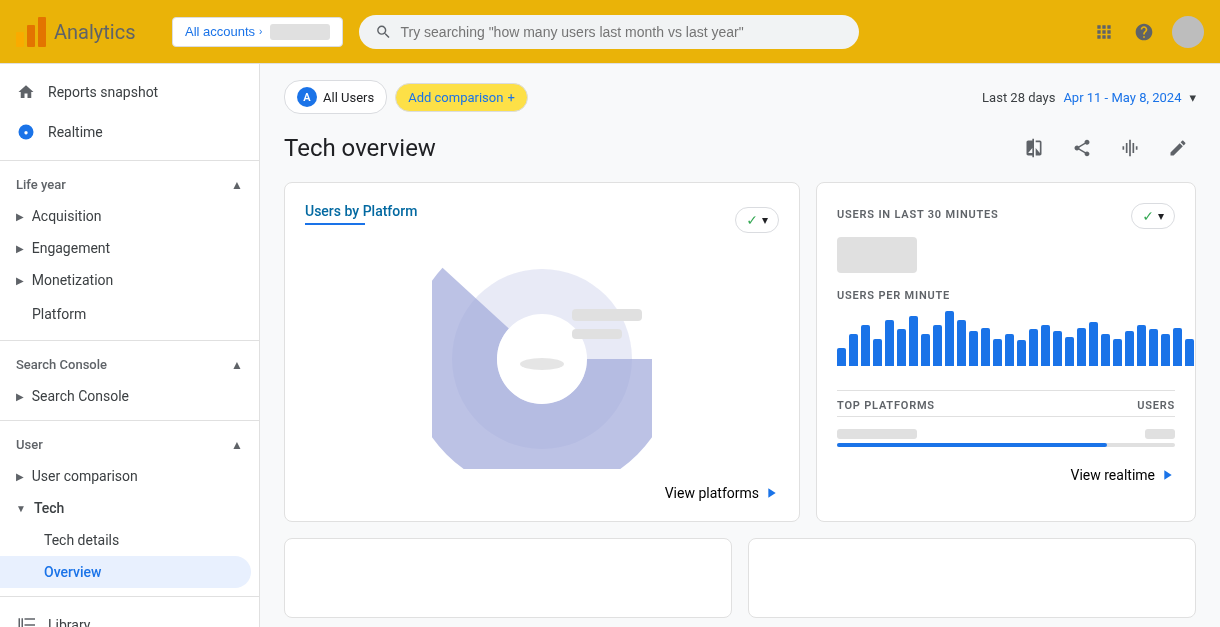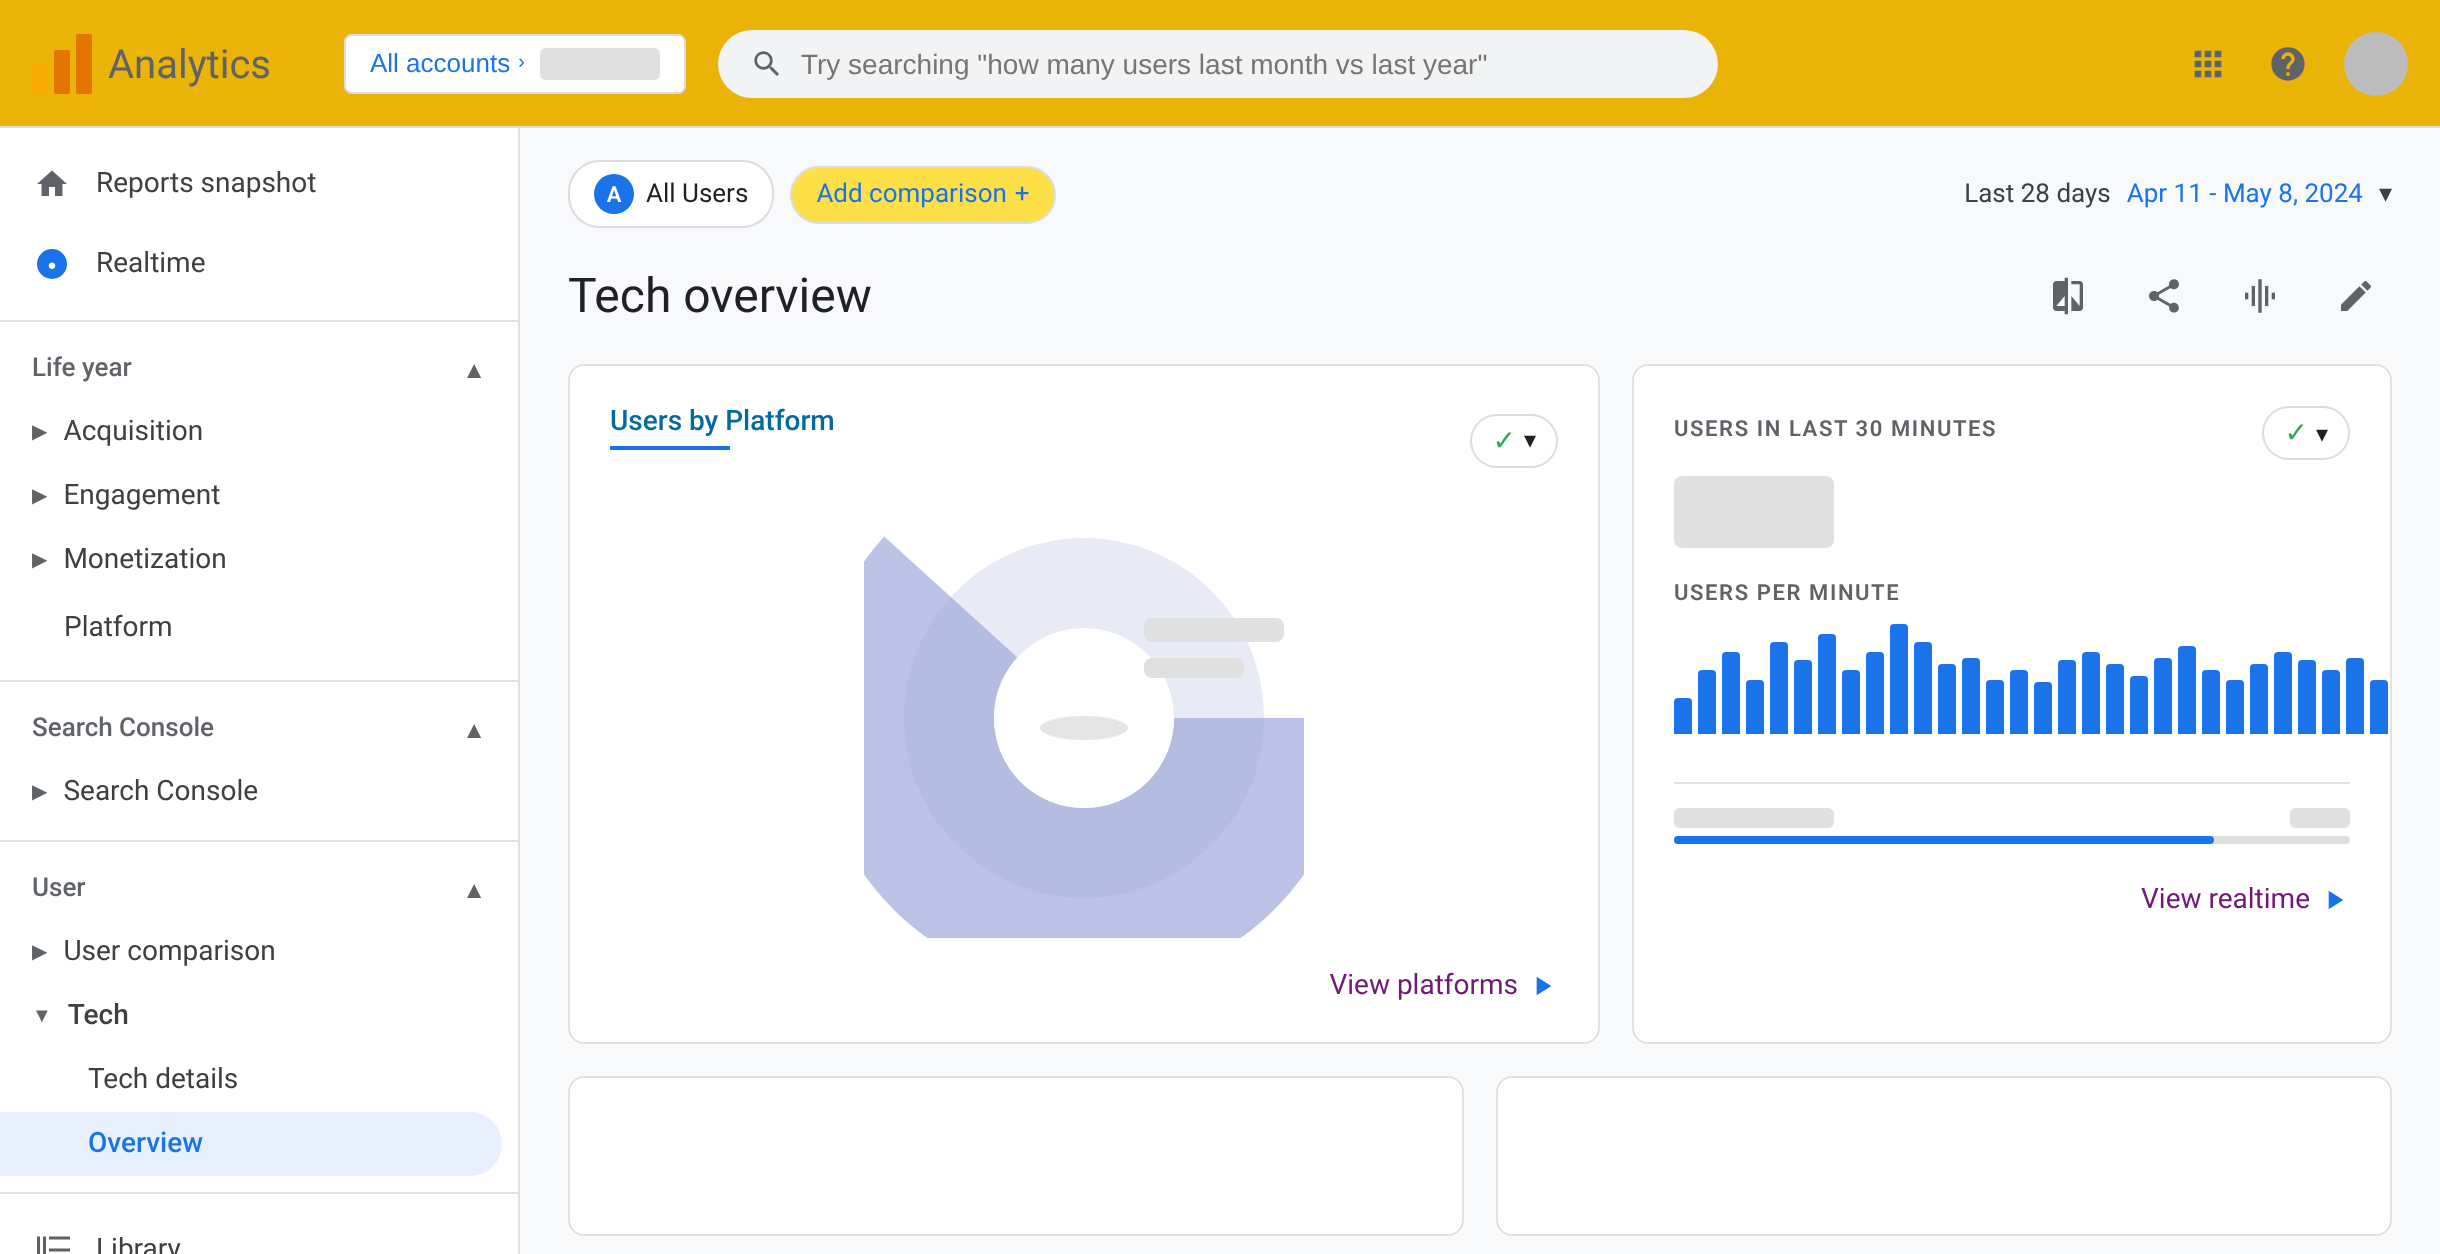--- a/index.html
+++ b/index.html
@@ -55,21 +55,21 @@
     .card-title { font-size: 14px; font-weight: 500; color: #0369a1; margin-bottom: 4px; display: flex; align-items: flex-start; gap: 4px; }
     .card-title-underline { width: 60px; height: 2px; background: #1a73e8; margin-bottom: 12px; }
     .card-header { display: flex; align-items: center; justify-content: space-between; margin-bottom: 8px; }
     .card-filter-btn { display: flex; align-items: center; gap: 4px; border: 1px solid #dadce0; border-radius: 16px; padding: 4px 10px; font-size: 12px; cursor: pointer; }
     .check-icon { color: #34a853; font-size: 14px; }
 
     
     .pie-container { flex: 1; display: flex; align-items: center; justify-content: center; position: relative; }
     .pie-chart { width: 220px; height: 220px; }
 
-    .view-link { display: flex; align-items: center; gap: 4px; color: #701a75; font-size: 14px; cursor: pointer; margin-top: auto; padding-top: 12px; align-self: flex-end; }
+    .view-link { display: flex; align-items: center; gap: 4px; color: #000000; font-size: 14px; cursor: pointer; margin-top: auto; padding-top: 12px; align-self: flex-end; }
 
     
     .right-card { max-width: 380px; }
     .stat-label { font-size: 11px; color: #5f6368; font-weight: 600; letter-spacing: 0.8px; text-transform: uppercase; margin-bottom: 4px; }
     .bar-chart-container { display: flex; align-items: flex-end; gap: 3px; height: 60px; margin-bottom: 16px; }
     .bar { background: #1a73e8; border-radius: 2px 2px 0 0; flex-shrink: 0; }
     .platform-table { width: 100%; }
     .platform-header { display: flex; justify-content: space-between; font-size: 11px; color: #5f6368; font-weight: 600; letter-spacing: 0.8px; text-transform: uppercase; padding-bottom: 4px; border-bottom: 1px solid #e0e0e0; margin-bottom: 8px; }
     .platform-row { display: flex; justify-content: space-between; align-items: center; padding: 4px 0; }
     .platform-bar-row { height: 4px; background: #e0e0e0; border-radius: 2px; margin-bottom: 8px; position: relative; }
@@ -347,20 +347,24 @@
             <div class="bar" style="height: 41.25px; width: 9px;"></div>
             <div class="bar" style="height: 36.6667px; width: 9px;"></div>
             <div class="bar" style="height: 32.0833px; width: 9px;"></div>
             <div class="bar" style="height: 38.5px; width: 9px;"></div>
             <div class="bar" style="height: 27.5px; width: 9px;"></div>
           </div>
 
         <hr style="border:none;border-top:1px solid #e0e0e0;margin:8px 0;">
 
         <div class="platform-table">
+          <div class="platform-header">
+            <span>TOP PLATFORMS</span>
+            <span>USERS</span>
+          </div>
 
           <div class="platform-row">
             <div style="width:80px;height:10px;background:#e0e0e0;border-radius:3px;"></div>
             <div style="width:30px;height:10px;background:#e0e0e0;border-radius:3px;"></div>
           </div>
           <div class="platform-bar-row">
             <div class="platform-bar-fill" style="width:80%;"></div>
           </div>
         </div>
 

